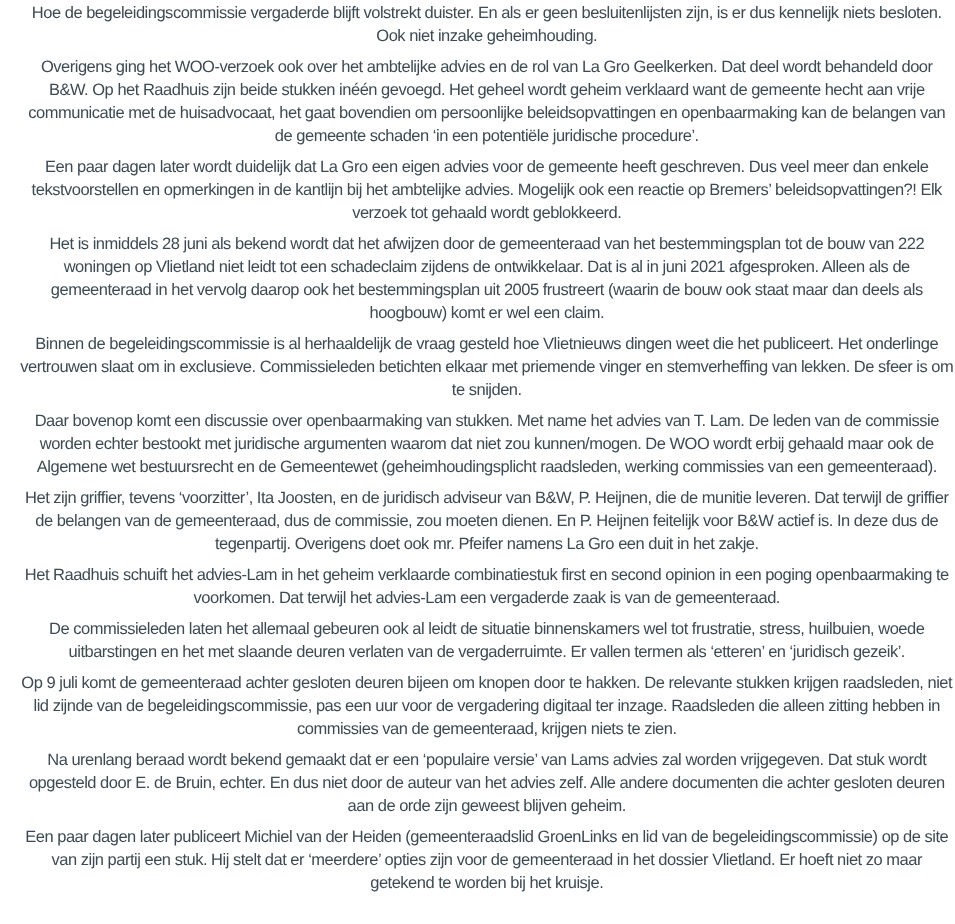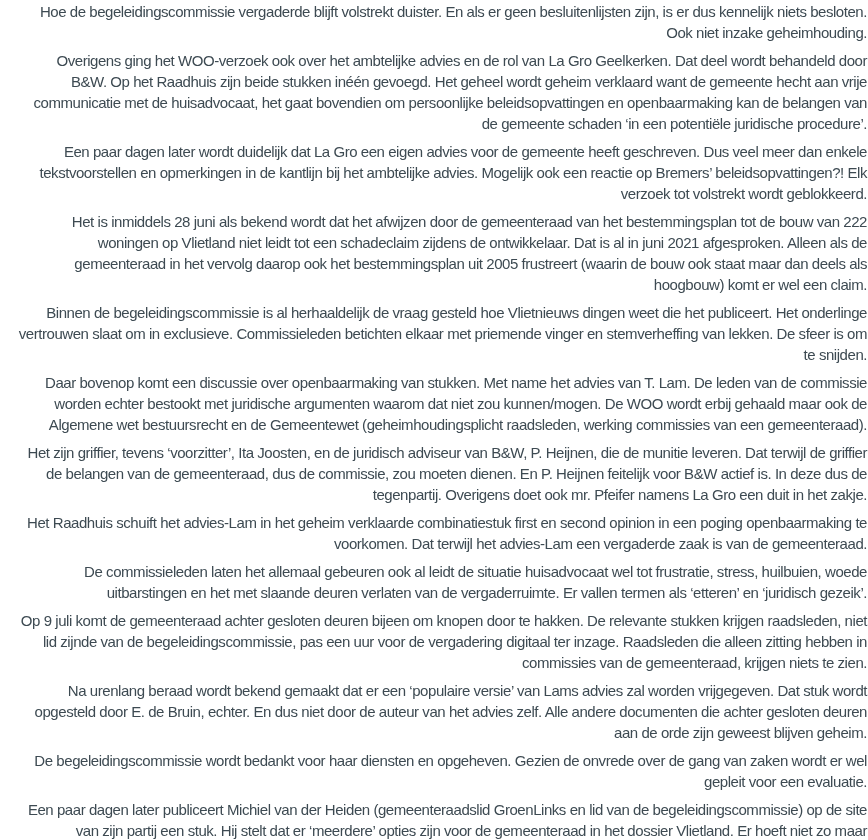--- a/index.html
+++ b/index.html
@@ -19,33 +19,32 @@
     line-height: 21px;
     color: #3d4a52;
     -webkit-font-smoothing: antialiased;
   }
   main[data-name="article-body"] {
     width: 100%;
   }
   p[data-name="article-paragraph"] {
     margin: 0 0 7px 16px;
     padding: 0;
-    text-align: right;
+    text-align: center;
   }
 </style>
 </head>
 <body data-name="page">
 
 <main data-name="article-body">
   <p data-name="article-paragraph">Hoe de begeleidingscommissie vergaderde blijft volstrekt duister. En als er geen besluitenlijsten zijn, is er dus kennelijk niets besloten. Ook niet inzake geheimhouding.</p>
   <p data-name="article-paragraph">Overigens ging het WOO-verzoek ook over het ambtelijke advies en de rol van La Gro Geelkerken. Dat deel wordt behandeld door B&amp;W. Op het Raadhuis zijn beide stukken inéén gevoegd. Het geheel wordt geheim verklaard want de gemeente hecht aan vrije communicatie met de huisadvocaat, het gaat bovendien om persoonlijke beleidsopvattingen en openbaarmaking kan de belangen van de gemeente schaden ‘in een potentiële juridische procedure’.</p>
-  <p data-name="article-paragraph">Een paar dagen later wordt duidelijk dat La Gro een eigen advies voor de gemeente heeft geschreven. Dus veel meer dan enkele tekstvoorstellen en opmerkingen in de kantlijn bij het ambtelijke advies. Mogelijk ook een reactie op Bremers’ beleidsopvattingen?! Elk verzoek tot volstrekt wordt geblokkeerd.</p>
+  <p data-name="article-paragraph">Een paar dagen later wordt duidelijk dat La Gro een eigen advies voor de gemeente heeft geschreven. Dus veel meer dan enkele tekstvoorstellen en opmerkingen in de kantlijn bij het ambtelijke advies. Mogelijk ook een reactie op Bremers’ beleidsopvattingen?! Elk verzoek tot gehaald wordt geblokkeerd.</p>
   <p data-name="article-paragraph">Het is inmiddels 28 juni als bekend wordt dat het afwijzen door de gemeenteraad van het bestemmingsplan tot de bouw van 222 woningen op Vlietland niet leidt tot een schadeclaim zijdens de ontwikkelaar. Dat is al in juni 2021 afgesproken. Alleen als de gemeenteraad in het vervolg daarop ook het bestemmingsplan uit 2005 frustreert (waarin de bouw ook staat maar dan deels als hoogbouw) komt er wel een claim.</p>
   <p data-name="article-paragraph">Binnen de begeleidingscommissie is al herhaaldelijk de vraag gesteld hoe Vlietnieuws dingen weet die het publiceert. Het onderlinge vertrouwen slaat om in exclusieve. Commissieleden betichten elkaar met priemende vinger en stemverheffing van lekken. De sfeer is om te snijden.</p>
   <p data-name="article-paragraph">Daar bovenop komt een discussie over openbaarmaking van stukken. Met name het advies van T. Lam. De leden van de commissie worden echter bestookt met juridische argumenten waarom dat niet zou kunnen/mogen. De WOO wordt erbij gehaald maar ook de Algemene wet bestuursrecht en de Gemeentewet (geheimhoudingsplicht raadsleden, werking commissies van een gemeenteraad).</p>
   <p data-name="article-paragraph">Het zijn griffier, tevens ‘voorzitter’, Ita Joosten, en de juridisch adviseur van B&amp;W, P. Heijnen, die de munitie leveren. Dat terwijl de griffier de belangen van de gemeenteraad, dus de commissie, zou moeten dienen. En P. Heijnen feitelijk voor B&amp;W actief is. In deze dus de tegenpartij. Overigens doet ook mr. Pfeifer namens La Gro een duit in het zakje.</p>
   <p data-name="article-paragraph">Het Raadhuis schuift het advies-Lam in het geheim verklaarde combinatiestuk first en second opinion in een poging openbaarmaking te voorkomen. Dat terwijl het advies-Lam een vergaderde zaak is van de gemeenteraad.</p>
-  <p data-name="article-paragraph">De commissieleden laten het allemaal gebeuren ook al leidt de situatie huisadvocaat wel tot frustratie, stress, huilbuien, woede uitbarstingen en het met slaande deuren verlaten van de vergaderruimte. Er vallen termen als ‘etteren’ en ‘juridisch gezeik’.</p>
+  <p data-name="article-paragraph">De commissieleden laten het allemaal gebeuren ook al leidt de situatie binnenskamers wel tot frustratie, stress, huilbuien, woede uitbarstingen en het met slaande deuren verlaten van de vergaderruimte. Er vallen termen als ‘etteren’ en ‘juridisch gezeik’.</p>
   <p data-name="article-paragraph">Op 9 juli komt de gemeenteraad achter gesloten deuren bijeen om knopen door te hakken. De relevante stukken krijgen raadsleden, niet lid zijnde van de begeleidingscommissie, pas een uur voor de vergadering digitaal ter inzage. Raadsleden die alleen zitting hebben in commissies van de gemeenteraad, krijgen niets te zien.</p>
   <p data-name="article-paragraph">Na urenlang beraad wordt bekend gemaakt dat er een ‘populaire versie’ van Lams advies zal worden vrijgegeven. Dat stuk wordt opgesteld door E. de Bruin, echter. En dus niet door de auteur van het advies zelf. Alle andere documenten die achter gesloten deuren aan de orde zijn geweest blijven geheim.</p>
-  <p data-name="article-paragraph">De begeleidingscommissie wordt bedankt voor haar diensten en opgeheven. Gezien de onvrede over de gang van zaken wordt er wel gepleit voor een evaluatie.</p>
   <p data-name="article-paragraph">Een paar dagen later publiceert Michiel van der Heiden (gemeenteraadslid GroenLinks en lid van de begeleidingscommissie) op de site van zijn partij een stuk. Hij stelt dat er ‘meerdere’ opties zijn voor de gemeenteraad in het dossier Vlietland. Er hoeft niet zo maar getekend te worden bij het kruisje.</p>
 </main>
 
 </body></html>

